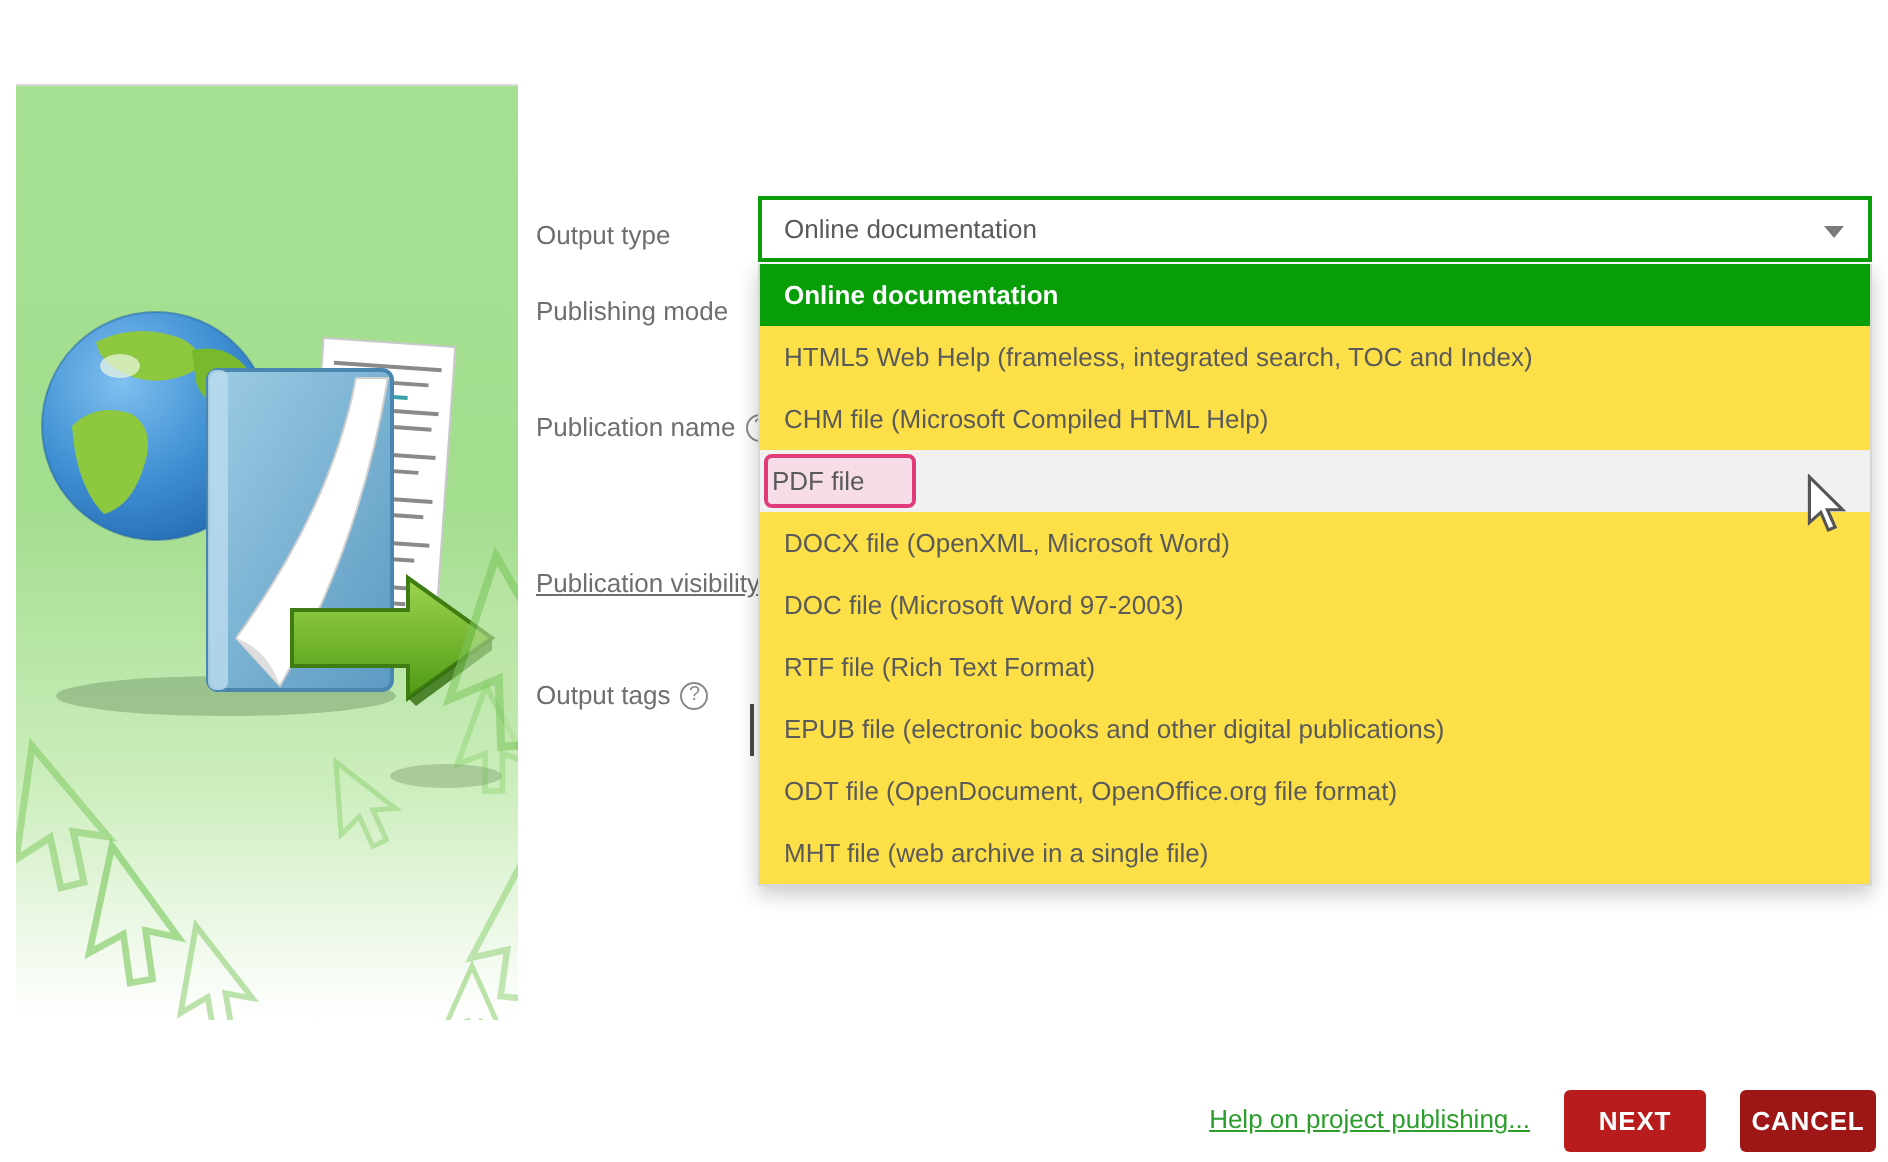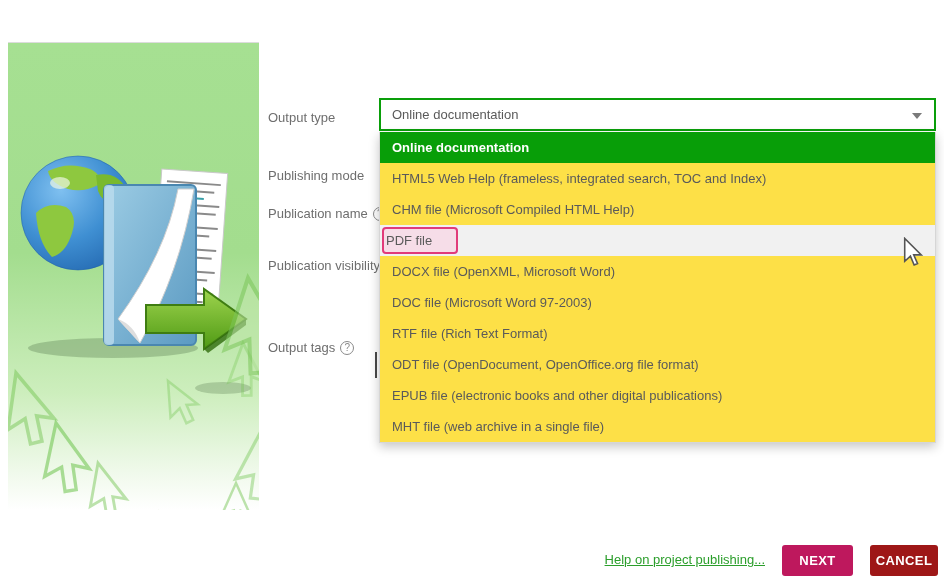--- a/index.html
+++ b/index.html
@@ -39,21 +39,21 @@
   .dd-row.selected { background:#089e08; color:#ffffff; font-weight:bold; }
   .dd-row.hovered { background:#f1f1f1; padding-left:2px; }
   .pink-box { display:inline-flex; align-items:center; height:27px; padding:0 24px 0 2px; border:2px solid #e13b7a; border-radius:4px; background:#f6dde8; color:#5a5a5a; }
 
   
   .cursor { position:absolute; left:903px; top:237px; }
 
   
   .help-link { position:absolute; right:179px; top:552px; font-size:13px; color:#2b9e2b; text-decoration:underline; cursor:pointer;text-align:right; }
   .btn { position:absolute; top:545px; height:31px; border:none; border-radius:3px; color:#fff; font-family:"Liberation Sans", sans-serif; font-size:13px; font-weight:bold; letter-spacing:0.4px; cursor:pointer; }
-  .btn-next { left:782px; width:71px; background:#be185d; }
+  .btn-next { left:782px; width:71px; background:#b91c1c; }
   .btn-cancel { left:870px; width:68px; background:#9e1717; }
 </style>
 </head>
 <body>
 
 <div id="app">
 
 
   <div class="sidebar">
     <svg width="251" height="467" viewBox="0 0 251 467">
@@ -139,28 +139,28 @@
       <use href="#curArrow" transform="translate(240,235) scale(2.9) rotate(18)" fill="#bfe6a8" opacity="0.55" stroke="#7cc65a" stroke-width="1.4"></use>
       <use href="#curArrow" transform="translate(350,460) scale(2.4) rotate(15)" fill="none" stroke="#4eb34e" opacity="0.8" stroke-width="1.5"></use>
       <use href="#curArrow" transform="translate(150,470) scale(2.0) rotate(40)" fill="#d9f2cc" opacity="0.5" stroke="#8ccf70" stroke-width="1.5"></use>
     </svg>
   </div>
 
 
   <div class="flabel" style="top:110px;">
     <span>Output type</span>
   </div>
-  <div class="flabel" style="top:168px;">
+  <div class="flabel" style="top:148px;">
     <span>Publishing mode</span>
   </div>
   <div class="flabel" style="top:206px;">
     <span>Publication name</span>
     <span class="help-icon">?</span>
   </div>
-  <div class="flabel" style="top:258px;">
+  <div class="flabel" style="top:284px;text-decoration:underline;">
     <span>Publication visibility</span>
   </div>
   <div class="flabel" style="top:318px;margin-top:22px;">
     <span>Output tags</span>
     <span class="help-icon">?</span>
   </div>
 
   <div class="hidden-field-edge"></div>
 
   <div class="combo">
@@ -186,24 +186,24 @@
     <div class="dd-row">
       <span>DOCX file (OpenXML, Microsoft Word)</span>
     </div>
     <div class="dd-row">
       <span>DOC file (Microsoft Word 97-2003)</span>
     </div>
     <div class="dd-row">
       <span>RTF file (Rich Text Format)</span>
     </div>
     <div class="dd-row">
+      <span>EPUB file (electronic books and other digital publications)</span>
+    </div>
+    <div class="dd-row">
       <span>ODT file (OpenDocument, OpenOffice.org file format)</span>
-    </div>
-    <div class="dd-row">
-      <span>EPUB file (electronic books and other digital publications)</span>
     </div>
     <div class="dd-row">
       <span>MHT file (web archive in a single file)</span>
     </div>
   </div>
 
   <svg class="cursor" width="22" height="30" viewBox="0 0 15 21">
     <path d="M1,1 L1,17 L5,13.4 L7.6,19.6 L10,18.6 L7.3,12.5 L12.6,12.5 Z" fill="#ffffff" stroke="#555555" stroke-width="1.1"></path>
   </svg>
 

